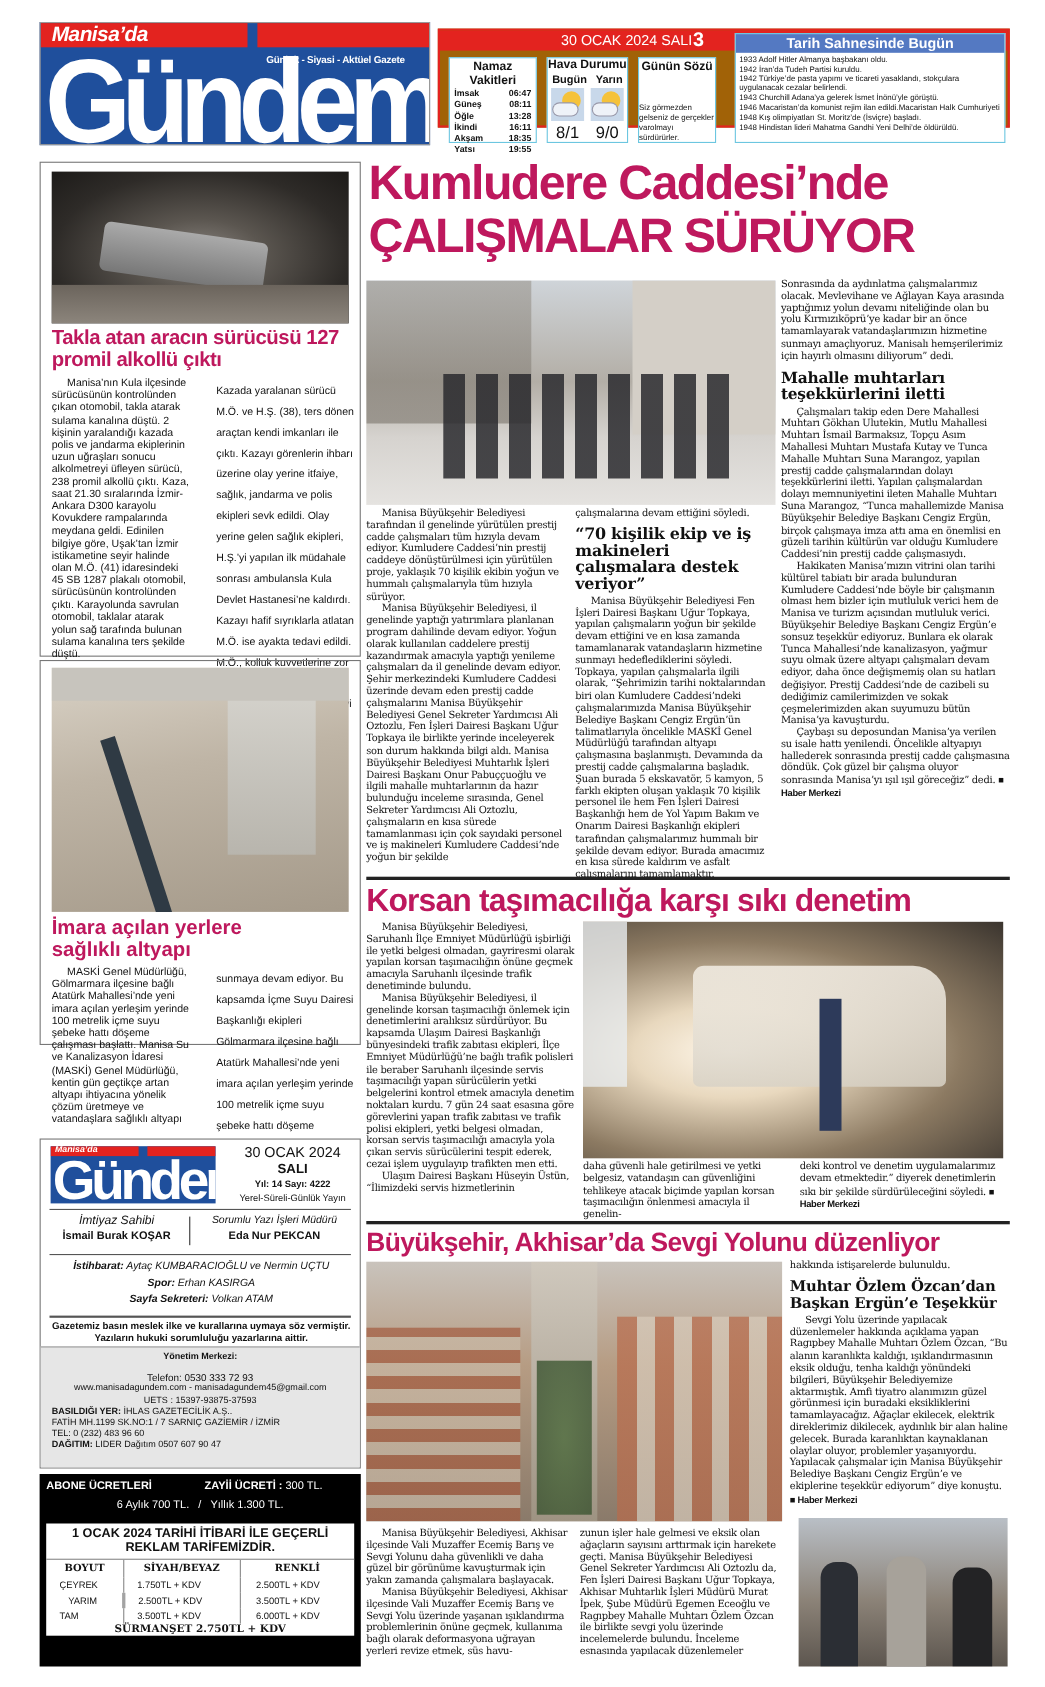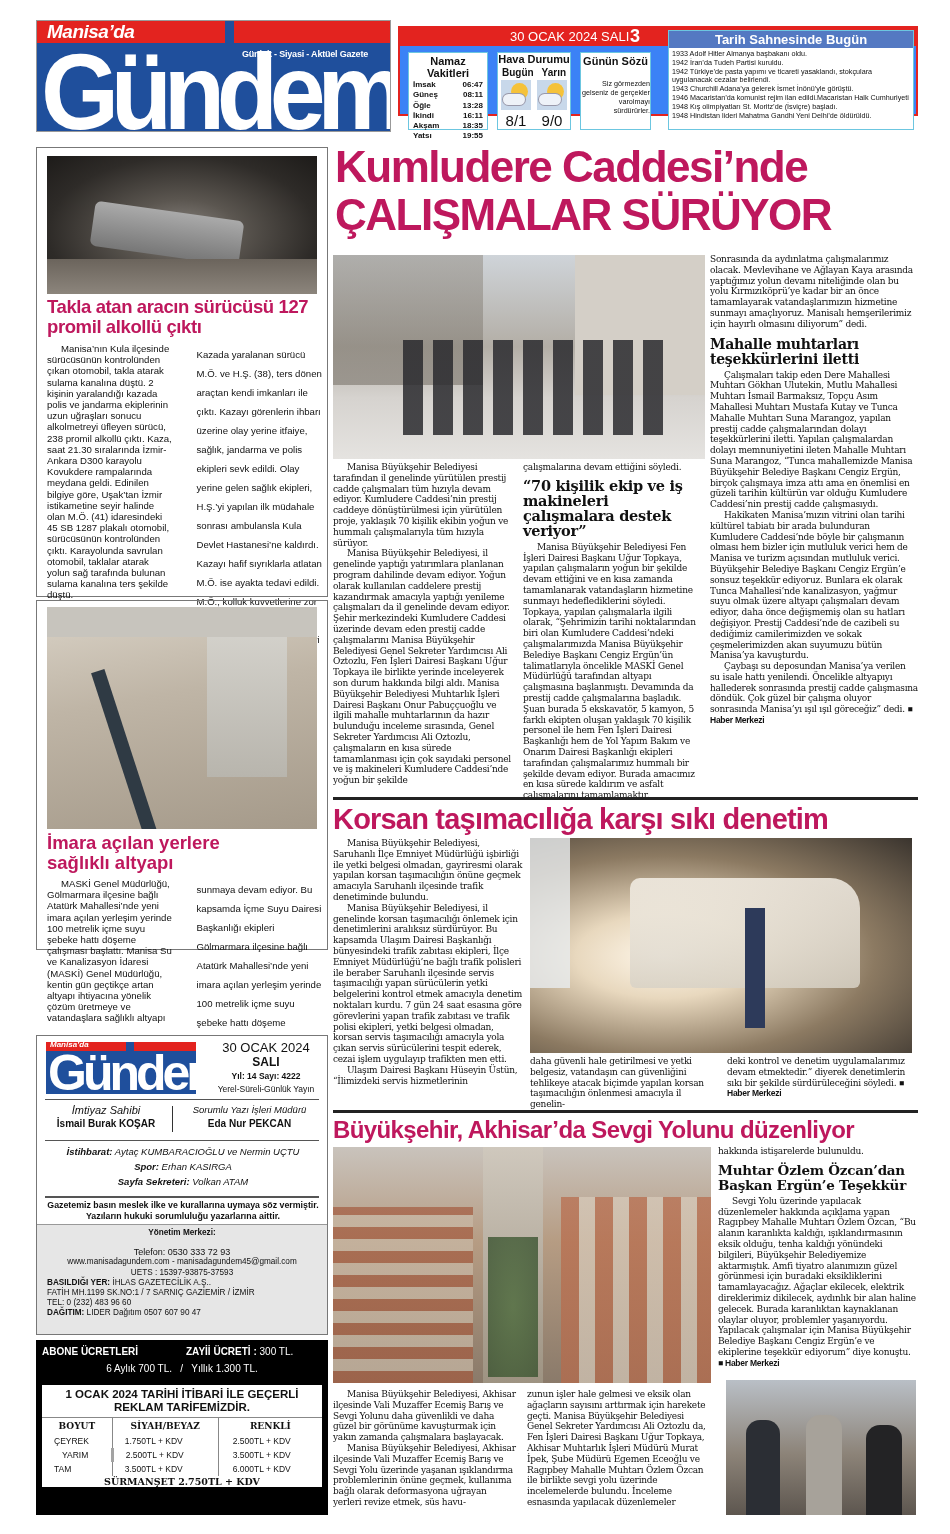--- a/index.html
+++ b/index.html
@@ -5,37 +5,37 @@
 *{box-sizing:border-box;margin:0;padding:0}
 body{width:950px;height:1534px;background:#fff;position:relative;overflow:hidden;font-family:"DejaVu Serif",serif;color:#111}
 .abs{position:absolute}
 
 .mast{left:36px;top:20px;width:355px;height:112px;background:#1f4f9c;border:1px solid #999;overflow:hidden}
 .mast .red1{position:absolute;left:0;top:0;width:188px;height:22px;background:#e3231f}
 .mast .red2{position:absolute;left:197px;top:0;width:158px;height:22px;background:#e3231f}
 .mast .manisa{position:absolute;left:10px;top:0;font:italic bold 19px "Liberation Sans",sans-serif;color:#fff;letter-spacing:-0.5px}
 .mast .tag{position:absolute;left:205px;top:28px;font:bold 9px "Liberation Sans",sans-serif;color:#fff;letter-spacing:-0.2px}
 .mast .gundem{position:absolute;left:4px;top:6px;font:bold 108px "Liberation Sans",sans-serif;color:#fff;letter-spacing:-9px;transform:scaleX(0.93);transform-origin:left;line-height:1.05}
-.topbar{left:398px;top:26px;width:520px;height:90px;border:2px solid #e3231f;background:#3b82f6}
+.topbar{left:398px;top:26px;width:520px;height:90px;border:2px solid #e3231f;background:#a16207}
 .topbar .red{position:absolute;left:0;top:0;width:100%;height:18px;background:#e3231f}
 .topbar .date{position:absolute;left:110px;top:1px;font:13px "Liberation Sans",sans-serif;color:#fff}
 .topbar .pg{position:absolute;left:230px;top:-2px;font:bold 18px "Liberation Sans",sans-serif;color:#fff}
 .box{position:absolute;border:1.5px solid #6cc6e0;background:#fff}
 .bt{font:bold 11px "Liberation Sans",sans-serif;text-align:center}
 .prayer{left:8px;top:24px;width:80px;height:78px;padding:2px 4px}
 .prayer .row{display:flex;justify-content:space-between;font:bold 8px "Liberation Sans",sans-serif;line-height:10.3px}
 .weather{left:97px;top:24px;width:74px;height:78px}
 .weather .days{display:flex;justify-content:space-around;font:bold 10px "Liberation Sans",sans-serif;margin-top:2px}
 .weather .icons{display:flex;justify-content:space-around;margin-top:2px}
 .wicon{width:30px;height:30px;background:#c8d8ea;position:relative;overflow:hidden}
 .wicon .sun{position:absolute;right:3px;top:3px;width:17px;height:17px;border-radius:50%;background:#f5c23a}
 .wicon .cloud{position:absolute;left:2px;top:14px;width:22px;height:11px;border-radius:8px;background:#eef2f8;box-shadow:0 0 0 1px #99a}
 .weather .temps{display:flex;justify-content:space-around;font:15px "Liberation Sans",sans-serif;margin-top:2px}
 .soz{left:180px;top:24px;width:71px;height:78px}
-.soz .q{font:7.2px "Liberation Sans",sans-serif;text-align:right;margin-top:12px;line-height:9px}
+.soz .q{font:7.2px "Liberation Sans",sans-serif;text-align:left;margin-top:26px;line-height:9px}
 .tarih{left:268px;top:2px;width:246px;height:100px;border:1.5px solid #6cc6e0;background:#fff}
 .tarih .th{background:#5479c2;color:#fff;font:bold 13px "Liberation Sans",sans-serif;text-align:center;height:17px;line-height:17px}
 .tarih .ev{font:7.2px "Liberation Sans",sans-serif;padding:2px 3px;line-height:8.8px}
 
 .frame{border:1.5px solid #777}
 .photo{position:absolute;overflow:hidden}
 .sans{font-family:"Liberation Sans",sans-serif}
 .body-s{font:9.6px "Liberation Sans",sans-serif;line-height:11.2px;text-align:left}
 .body-r{font:9px "DejaVu Serif",serif;line-height:10.8px;letter-spacing:-0.25px}
 .ind{text-indent:14px}

